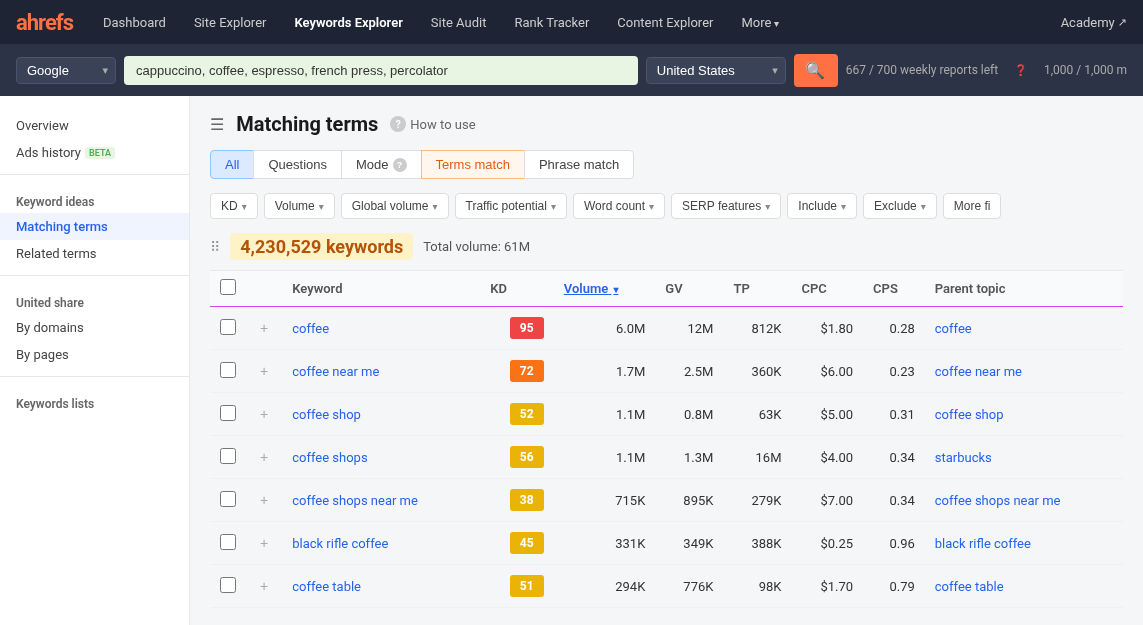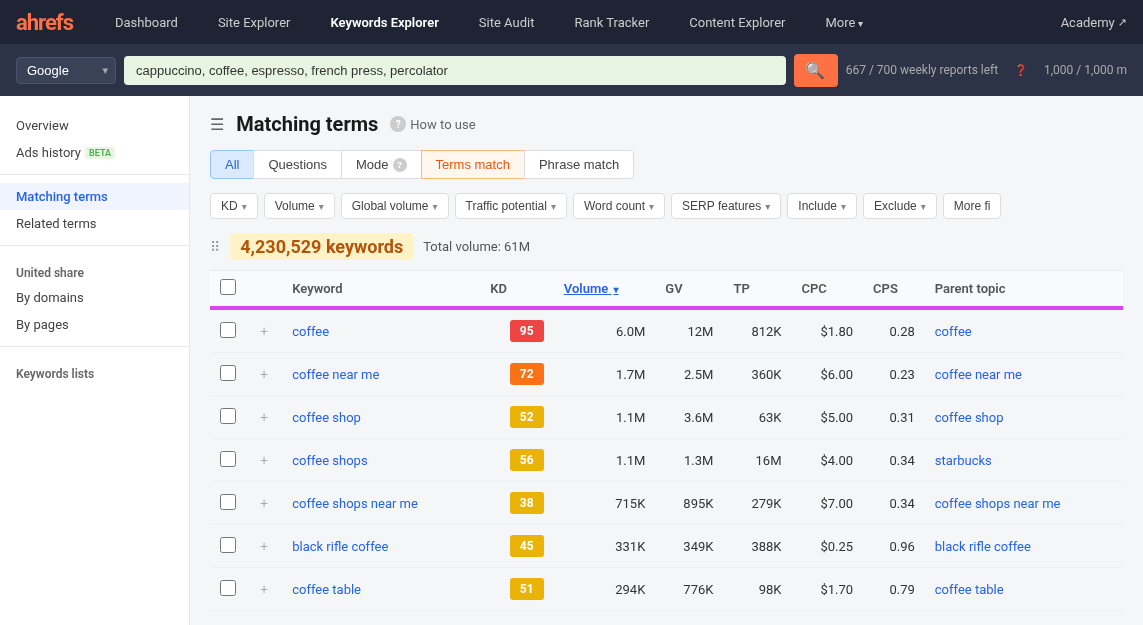--- a/index.html
+++ b/index.html
@@ -5,21 +5,21 @@
     * { box-sizing: border-box; margin: 0; padding: 0; }
     body { font-family: -apple-system, BlinkMacSystemFont, 'Segoe UI', Roboto, sans-serif; font-size: 13px; background: #f5f6f7; color: #333; }
 
     
     .top-nav {
       background: #1e2433;
       display: flex;
       align-items: center;
       padding: 0 16px;
       height: 44px;
-      gap: 20px;
+      gap: 8px;
     }
     .logo {
       color: #ff7043;
       font-size: 22px;
       font-weight: bold;
       margin-right: 12px;
       letter-spacing: -1px;
     }
     .logo span { color: #ff7043; }
     .nav-item {
@@ -315,21 +315,21 @@
     }
 
     
     .keywords-table {
       width: 100%;
       border-collapse: collapse;
       font-size: 13px;
     }
     .keywords-table th {
       background: #f9fafb;
-      border-bottom: 4px solid #d946ef;
+      border-bottom: 1px solid #d946ef;
       border-top: 1px solid #e5e7eb;
       padding: 8px 10px;
       text-align: left;
       font-weight: 600;
       color: #555;
       white-space: nowrap;
       cursor: pointer;
     }
     .keywords-table th.sorted { color: #2563eb; text-decoration: underline; }
     .keywords-table th .sort-arrow { font-size: 10px; margin-left: 2px; }
@@ -393,39 +393,47 @@
 <div class="search-row">
   <div class="search-engine-wrapper">
     <select class="search-engine-select">
       <option>Google</option>
       <option>Bing</option>
     </select>
   </div>
   <div class="search-input-wrapper">
     <input class="search-input" type="text" value="cappuccino, coffee, espresso, french press, percolator" style="">
   </div>
+  <div class="location-wrapper">
+    <select class="location-btn">
+      <option>United States</option>
+      <option>United Kingdom</option>
+      <option>Canada</option>
+    </select>
+  </div>
   <button class="search-btn">🔍</button>
   <div class="reports-info">
     <span>667 / 700 weekly reports left</span>
     <span class="reports-help">❓</span>
     <span>1,000 / 1,000 m</span>
   </div>
 </div>
 
 <div class="main-layout">
 
   <aside class="sidebar">
     <div class="sidebar-item">
       <span>Overview</span>
     </div>
     <div class="sidebar-item">
       <span>Ads history</span>
       <span class="beta-badge">BETA</span>
     </div>
     <hr class="sidebar-divider">
+    <div class="sidebar-section-title">Keyword ideas</div>
     <div class="sidebar-item active">
       <span>Matching terms</span>
     </div>
     <div class="sidebar-item">
       <span>Related terms</span>
     </div>
     <hr class="sidebar-divider">
     <div class="sidebar-section-title">United share</div>
     <div class="sidebar-item">
       <span>By domains</span>
@@ -591,21 +599,21 @@
     <td>
       <button class="add-btn">+</button>
     </td>
     <td>
       <a class="kw-link">coffee shop</a>
     </td>
     <td class="num-cell">
       <span class="kd-badge kd-yellow">52</span>
     </td>
     <td class="num-cell">1.1M</td>
-    <td class="num-cell">3.6M</td>
+    <td class="num-cell">0.8M</td>
     <td class="num-cell">63K</td>
     <td class="num-cell">$5.00</td>
     <td class="num-cell">0.31</td>
     <td>
       <a class="kw-link">coffee shop</a>
     </td>
   </tr>
           <tr>
     <td>
       <input type="checkbox" class="row-checkbox" style="">

